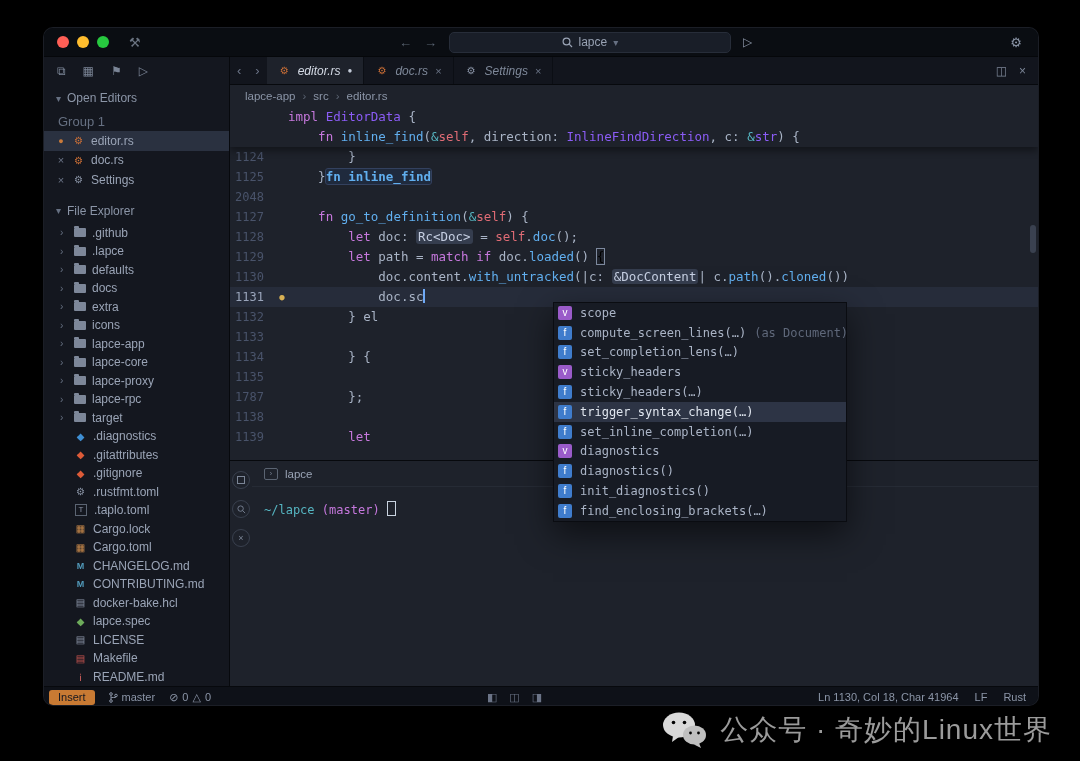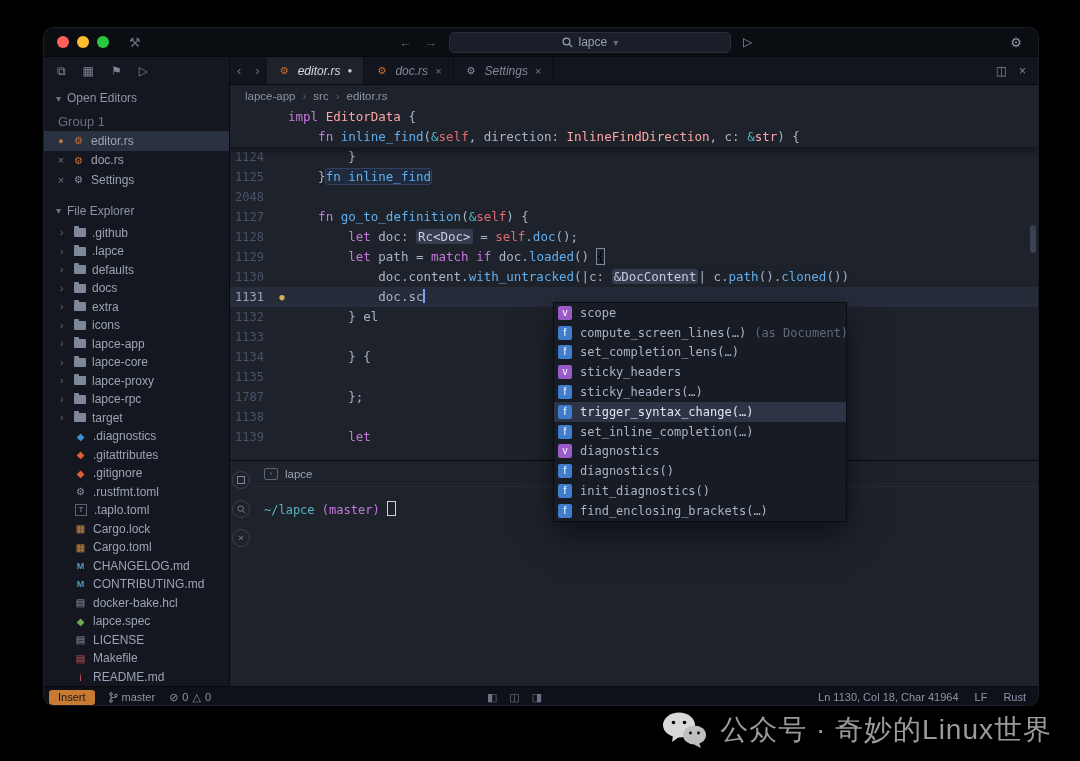--- a/index.html
+++ b/index.html
@@ -56,25 +56,25 @@
   
   .code-wrap{flex:1;position:relative;overflow:hidden;font-family:"DejaVu Sans Mono",monospace;font-size:12.5px;}
   .sticky{position:relative;z-index:5;background:#1e222b;box-shadow:0 4px 7px rgba(0,0,0,.38);}
   .code-line{height:20px;line-height:20px;display:flex;white-space:pre;}
   .code-line.cur{background:#262c3a;}
   .sticky .code-line{padding-left:58px;}
   .ln{width:46px;padding-right:12px;box-sizing:border-box;text-align:right;color:#49536a;flex:none;font-size:12px;}
   .ln.act{color:#9aa5bb;}
   .bulb{width:12px;flex:none;color:#d8b154;font-size:9px;text-align:center;}
   .code-text{white-space:pre;}
-  .tk-tx{color:#a9b4c6}.tk-kw{color:#c678dd}.tk-ty{color:#fca5a5}.tk-fn{color:#61afef}
+  .tk-tx{color:#a9b4c6}.tk-kw{color:#c678dd}.tk-ty{color:#8b5cf6}.tk-fn{color:#61afef}
   .tk-self{color:#e06c75}.tk-op{color:#56b6c2}
   .tk-hint{background:#353d4e;border-radius:3px;padding:0 2px;color:#c6cfe2;}
   .tk-brk{outline:1px solid #7d899e;}
-  .tk-ref{color:#61afef;background:#1f2a3d;outline:1px solid #33415f;border-radius:2px;}
+  .tk-ref{color:#61afef;background:#1f2a3d;outline:1px solid #33415f;border-radius:2px;font-weight:bold;}
   .caret{display:inline-block;width:2px;height:14px;background:#6fa9f5;vertical-align:-2px;}
   .vscroll{position:absolute;right:2px;top:118px;width:6px;height:28px;background:#3a4150;border-radius:3px;z-index:6;}
   
   .completion{position:absolute;left:323px;top:245px;width:292px;z-index:40;background:#171b24;
     border:1px solid #0a0c11;box-shadow:0 12px 32px rgba(0,0,0,.55);
     font-family:"DejaVu Sans Mono",monospace;font-size:12px;overflow:hidden;}
   .c-row{height:19.8px;display:flex;align-items:center;gap:8px;padding-left:4px;white-space:nowrap;}
   .c-row.sel{background:#2d3445;}
   .ci{width:14px;height:14px;border-radius:2px;color:#fff;font-size:10px;line-height:14px;text-align:center;
     font-family:"Liberation Sans",sans-serif;flex:none;}

